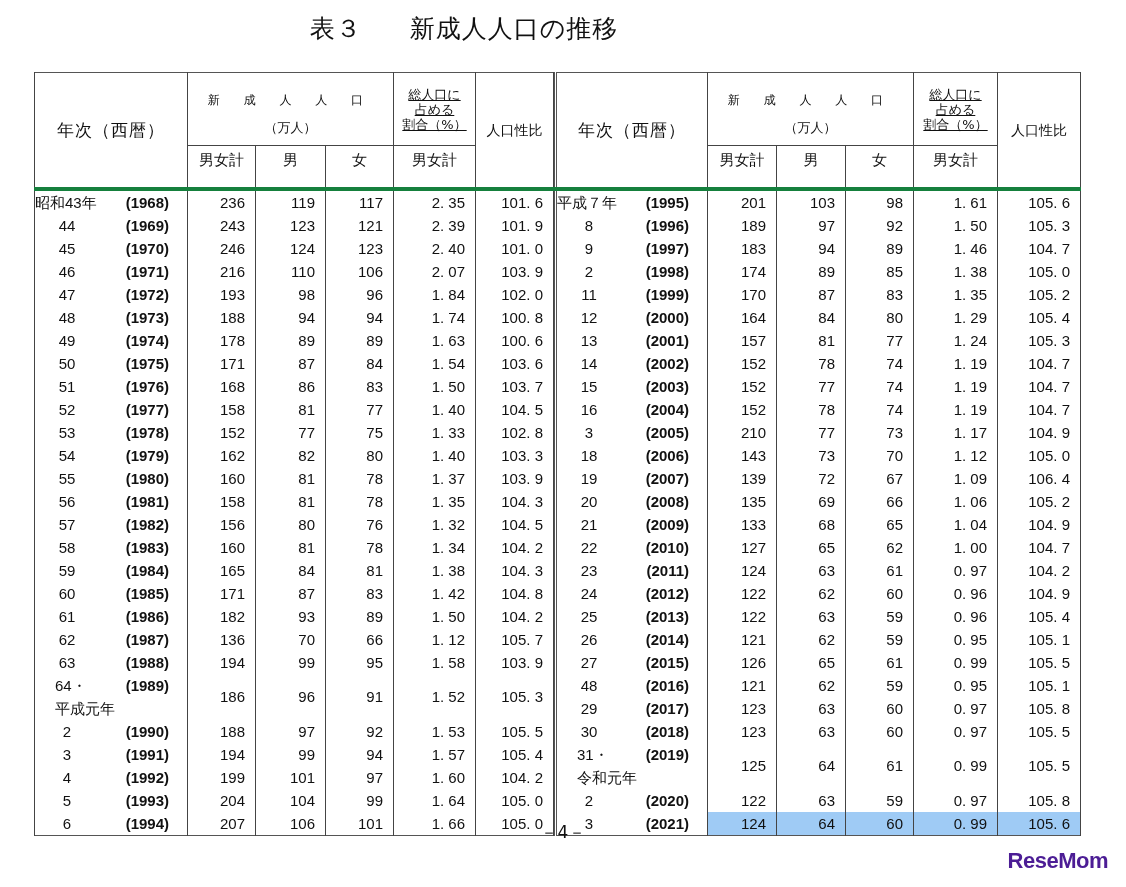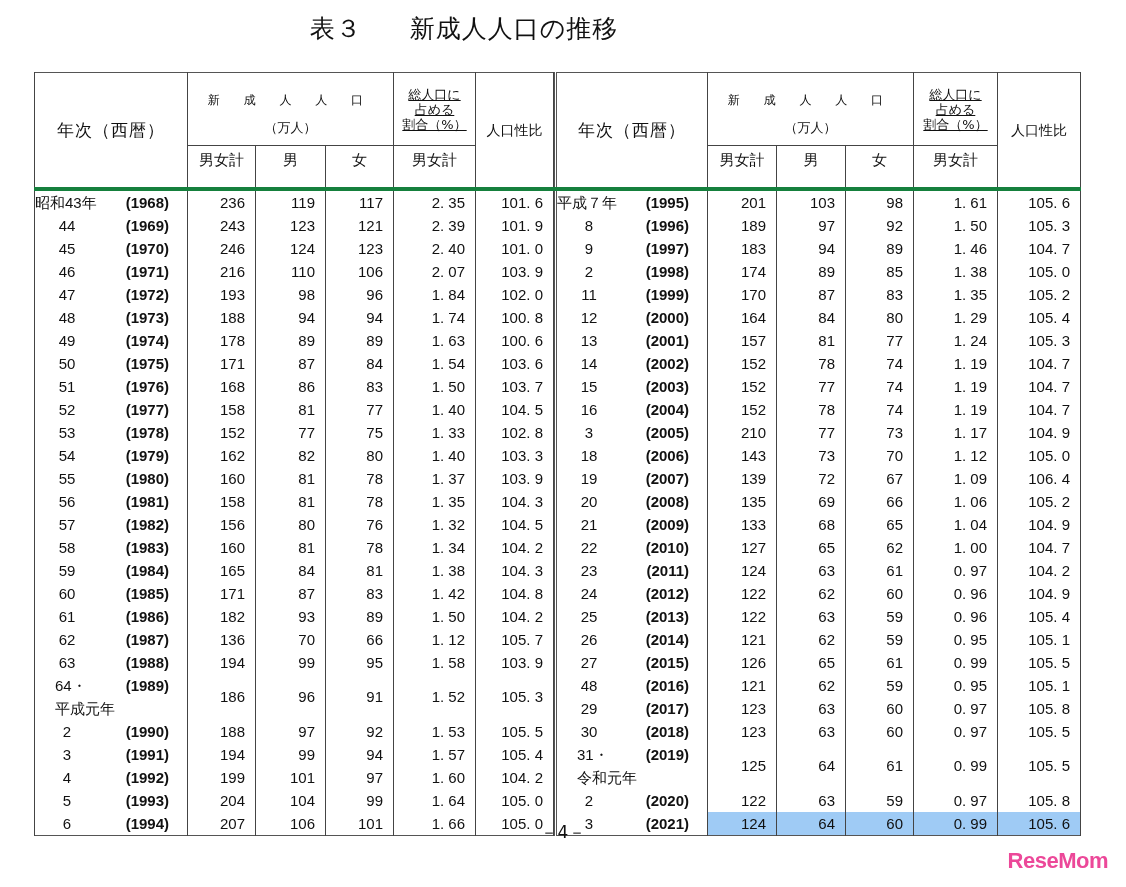--- a/index.html
+++ b/index.html
@@ -28,21 +28,21 @@
     tbody tr.tall td { height:46px; }
     td.year { text-align:left; padding:0; position:relative; }
     td.year .era { position:absolute; left:0; top:2px; }
     td.year .era.num { left:12px; width:40px; text-align:center; }
     td.year .west { position:absolute; right:18px; top:2px;font-weight:bold; }
     td.year .era2 { position:absolute; left:20px; top:25px; }
     tr.tall td.year .era.num { text-align:left; left:20px; }
     tr.hl td.cell { background:#9fcbf5; }
     .page-num { position:absolute; top:821px; left:0; width:1126px; text-align:center; font-size:17px; }
     .watermark { position:absolute; right:18px; top:848px; font-size:22px; font-weight:bold;
-      color:#ec4899; font-family:"Liberation Sans", sans-serif; letter-spacing:-0.5px; }
+      color:#4c1d95; font-family:"Liberation Sans", sans-serif; letter-spacing:-0.5px; }
   </style>
 </head>
 <body>
 
 <div class="title">
   <span class="num">表３</span><span>新成人人口の推移</span>
 </div>
 
 <div class="tables">
   <table class="left">

